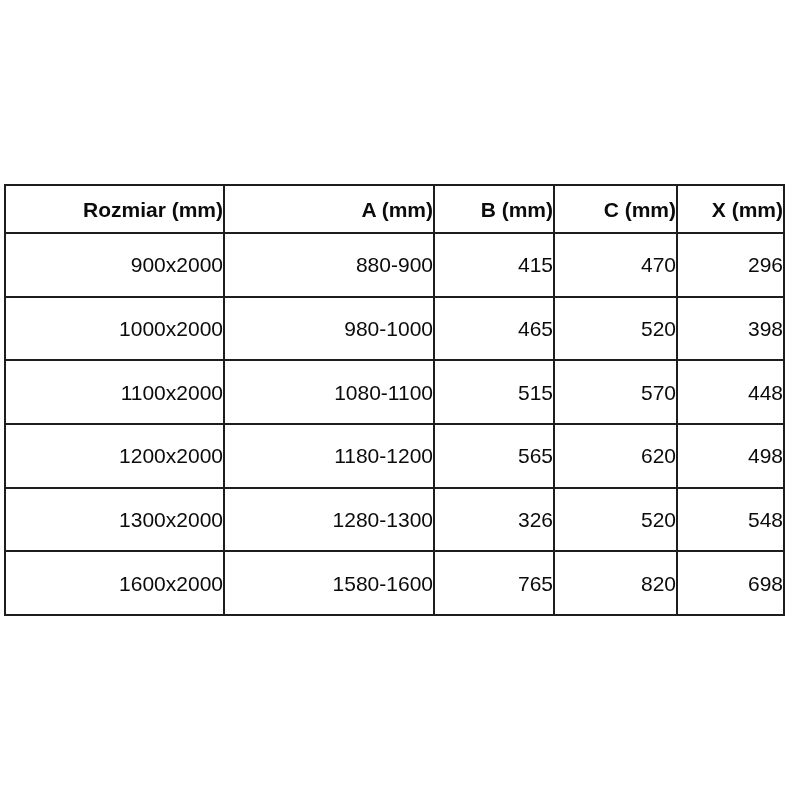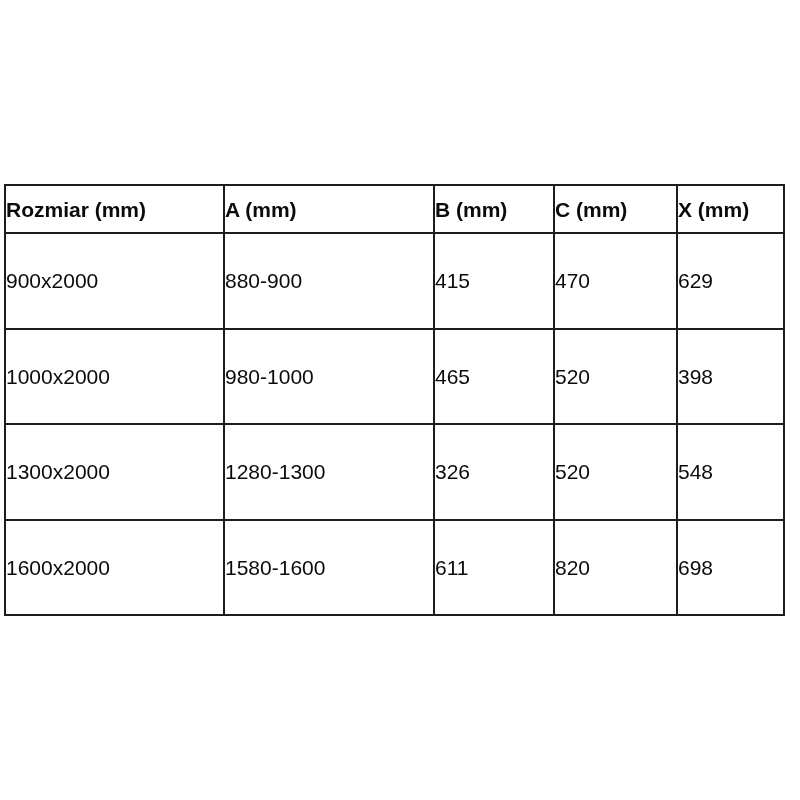--- a/index.html
+++ b/index.html
@@ -16,21 +16,21 @@
   }
   table.spec-table {
     position: absolute;
     left: 4px; top: 184px;
     width: 779px; height: 432px;
     border-collapse: collapse;
     table-layout: fixed;
   }
   .spec-table th, .spec-table td {
     border: 2px solid #1d1d1d;
-    text-align: left;
+    text-align: right;
     vertical-align: middle;
     font-size: 21px;
     line-height: 1;
     color: #0b0b0b;
     padding: 0;
     overflow: hidden;
     white-space: nowrap;
   }
   .spec-table thead tr { height: 48px; }
   .spec-table tbody tr { height: 56px; }
@@ -56,38 +56,52 @@
         <th>C (mm)</th>
         <th>X (mm)</th>
       </tr>
     </thead>
     <tbody>
       <tr>
         <td>900x2000</td>
         <td>880-900</td>
         <td>415</td>
         <td>470</td>
-        <td>629</td>
+        <td>296</td>
       </tr>
       <tr>
         <td>1000x2000</td>
         <td>980-1000</td>
         <td>465</td>
         <td>520</td>
         <td>398</td>
+      </tr>
+      <tr>
+        <td>1100x2000</td>
+        <td>1080-1100</td>
+        <td>515</td>
+        <td>570</td>
+        <td>448</td>
+      </tr>
+      <tr>
+        <td>1200x2000</td>
+        <td>1180-1200</td>
+        <td>565</td>
+        <td>620</td>
+        <td>498</td>
       </tr>
       <tr>
         <td>1300x2000</td>
         <td>1280-1300</td>
         <td>326</td>
         <td>520</td>
         <td>548</td>
       </tr>
       <tr>
         <td>1600x2000</td>
         <td>1580-1600</td>
-        <td>611</td>
+        <td>765</td>
         <td>820</td>
         <td>698</td>
       </tr>
     </tbody>
   </table>
 </div>
 
 </body></html>

